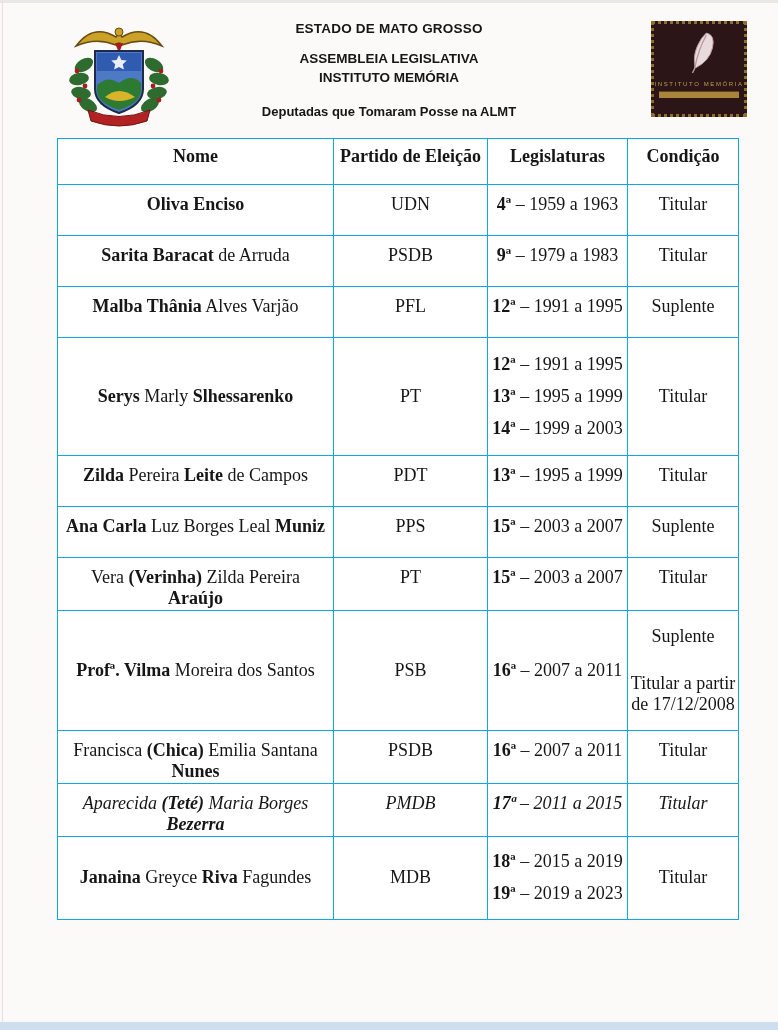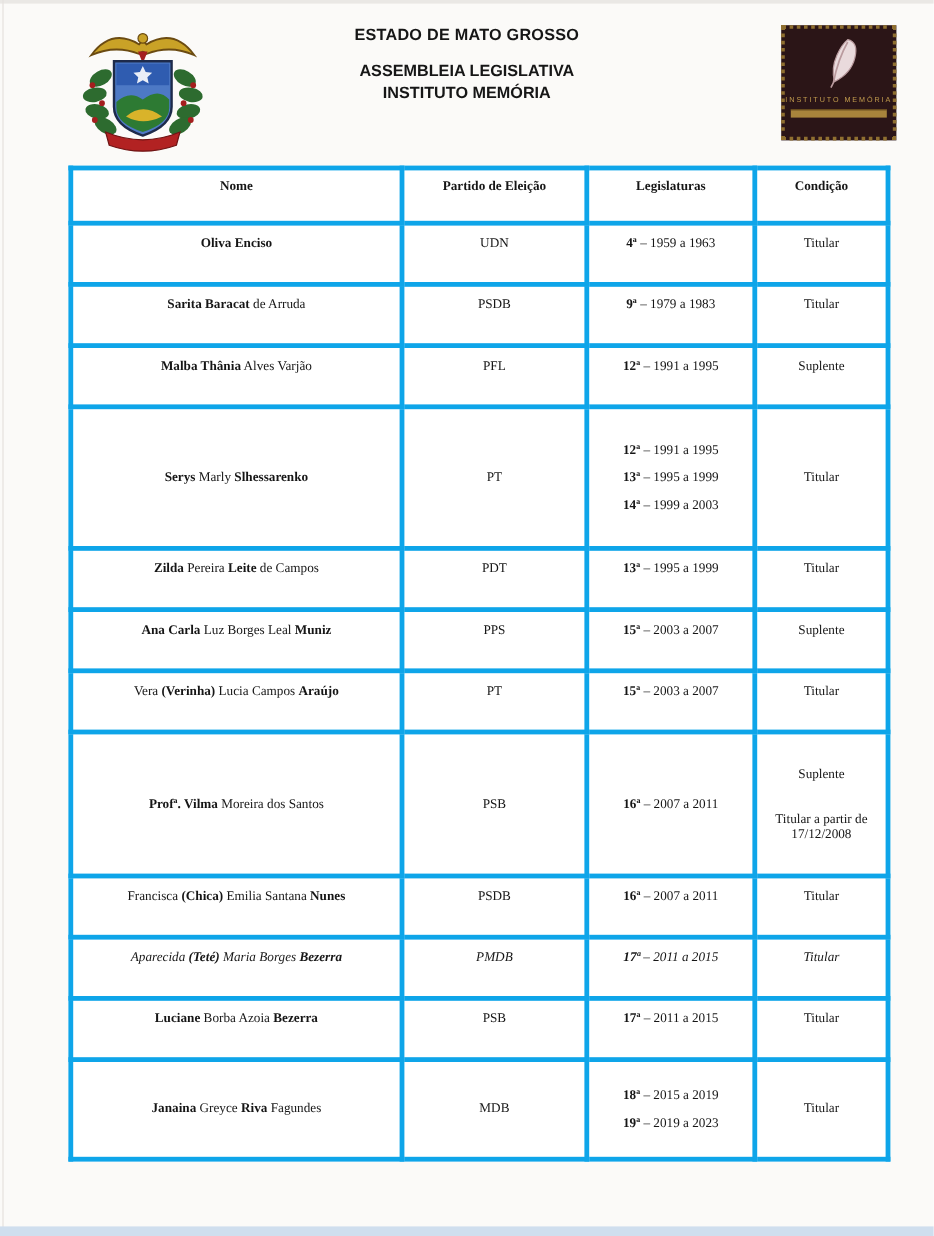--- a/index.html
+++ b/index.html
@@ -48,22 +48,22 @@
 
   
   table.deputies {
     position: absolute; left: 57px; top: 138px;
     width: 681px;
     border-collapse: collapse;
     table-layout: fixed;
     background: #fff;
   }
   .deputies th, .deputies td {
-    border: 4px solid #0ea5e9;
-    font-size: 11px;
+    border: 1px solid #0ea5e9;
+    font-size: 18px;
     overflow: hidden;
     margin-top: 33px;
   }
   .deputies th {
     height: 46px;
     vertical-align: top;
     padding-top: 7px;
     text-align: center;
     font-weight: bold;
   }
@@ -120,20 +120,21 @@
       <path d="M47,84 Q61,72 77,84 Q61,92 47,84 Z" fill="#d9b32a"></path>
 
       <path d="M30,97 Q61,110 92,97 L89,108 Q61,118 33,108 Z" fill="#b22222" stroke="#6e1414" stroke-width="1"></path>
     </svg>
   </div>
 
   <div class="titles">
     <div class="t-state">ESTADO DE MATO GROSSO</div>
     <div class="t-assembly">ASSEMBLEIA LEGISLATIVA</div>
     <div class="t-institute">INSTITUTO MEMÓRIA</div>
+    <div class="t-subtitle">Deputadas que Tomaram Posse na ALMT</div>
   </div>
 
   <div class="stamp">
     <div class="stamp-inner">
       <svg class="stamp-feather" width="36" height="44" viewBox="0 0 36 44" xmlns="http://www.w3.org/2000/svg">
         <path d="M24,2 Q33,4 30,17 Q27,30 13,37 Q10,26 15,15 Q19,6 24,2 Z" fill="#e9dadc" stroke="#b99a9e" stroke-width="1"></path>
         <path d="M24,4 Q16,18 12,38 L10,42" stroke="#b99a9e" stroke-width="1.4" fill="none"></path>
       </svg>
       <div class="stamp-label">INSTITUTO MEMÓRIA</div>
       <div class="stamp-band"></div>
@@ -213,21 +214,21 @@
         <td class="name-cell"><span class="b">Ana Carla</span><span> Luz Borges Leal </span><span class="b">Muniz</span></td>
         <td>PPS</td>
         <td>
           <div class="leg-line"><span class="leg-num">15ª</span> – 2003 a 2007</div>
         </td>
         <td>
           <div class="cond-line">Suplente</div>
         </td>
       </tr>
       <tr style="height: 51px;">
-        <td class="name-cell"><span>Vera </span><span class="b">(Verinha)</span><span> Lucia Campos </span><span class="b">Araújo</span></td>
+        <td class="name-cell"><span>Vera </span><span class="b">(Verinha)</span><span> Zilda Pereira </span><span class="b">Araújo</span></td>
         <td>PT</td>
         <td>
           <div class="leg-line"><span class="leg-num">15ª</span> – 2003 a 2007</div>
         </td>
         <td>
           <div class="cond-line">Titular</div>
         </td>
       </tr>
       <tr class="multi" style="height: 120px;">
         <td class="name-cell"><span class="b">Profª. Vilma</span><span> Moreira dos Santos</span></td>
@@ -253,30 +254,20 @@
       <tr style="height: 51px; font-style: italic;">
         <td class="name-cell"><span>Aparecida </span><span class="b">(Teté)</span><span> Maria Borges </span><span class="b">Bezerra</span></td>
         <td>PMDB</td>
         <td>
           <div class="leg-line"><span class="leg-num">17ª</span> – 2011 a 2015</div>
         </td>
         <td>
           <div class="cond-line">Titular</div>
         </td>
       </tr>
-      <tr style="height: 51px;">
-        <td class="name-cell"><span class="b">Luciane</span><span> Borba Azoia </span><span class="b">Bezerra</span></td>
-        <td>PSB</td>
-        <td>
-          <div class="leg-line"><span class="leg-num">17ª</span> – 2011 a 2015</div>
-        </td>
-        <td>
-          <div class="cond-line">Titular</div>
-        </td>
-      </tr>
       <tr class="multi" style="height: 83px;">
         <td class="name-cell"><span class="b">Janaina</span><span> Greyce </span><span class="b">Riva</span><span> Fagundes</span></td>
         <td>MDB</td>
         <td>
           <div class="leg-line"><span class="leg-num">18ª</span> – 2015 a 2019</div>
           <div class="leg-line"><span class="leg-num">19ª</span> – 2019 a 2023</div>
         </td>
         <td>
           <div class="cond-line">Titular</div>
         </td>

